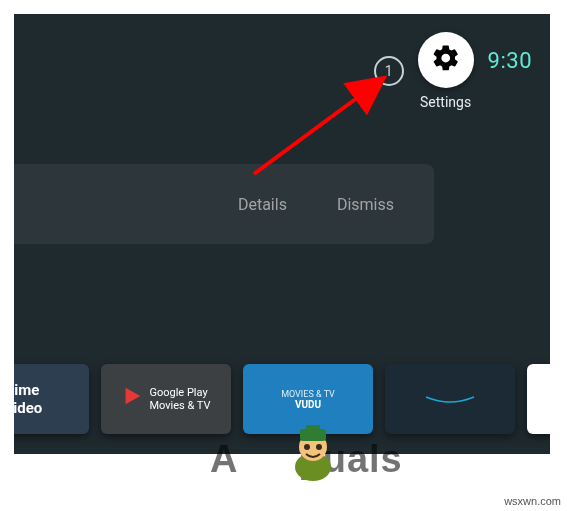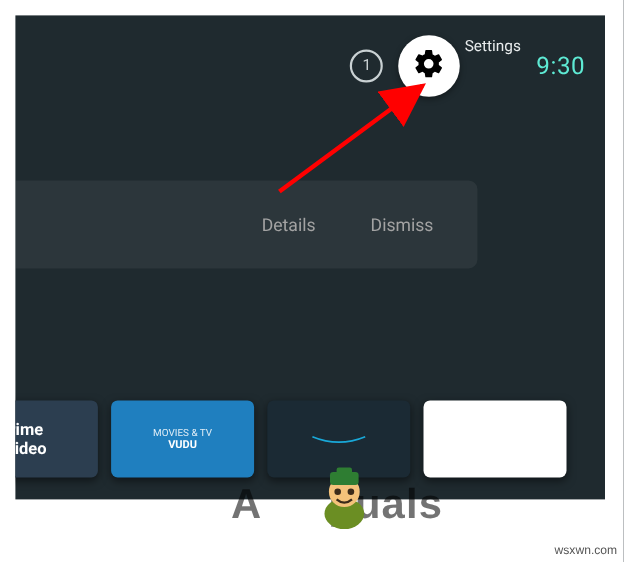--- a/index.html
+++ b/index.html
@@ -27,21 +27,21 @@
   }
   .notif-circle{
     width:26px;height:26px;
     border:2px solid #c9d1d3;
     border-radius:50%;
     display:flex;align-items:center;justify-content:center;
     color:#c9d1d3;
     font-size:14px;
   }
   .settings-block{
-    display:flex;flex-direction:row;align-items:flex-start;
+    display:flex;flex-direction:column;align-items:center;
     gap:4px;
   }
   .settings-btn{
     width:56px;height:56px;border-radius:50%;
     background:#fff;
     display:flex;align-items:center;justify-content:center;
     box-shadow:0 2px 6px rgba(0,0,0,.4);
   }
   .settings-btn svg{width:30px;height:30px;fill:#000;}
   .settings-label{
@@ -140,20 +140,33 @@
 
   <div class="app-row">
 
     <div class="tile primevideo">
       <div class="txt">
         <span>rime</span>
         <span>video</span>
       </div>
     </div>
 
+    <div class="tile googleplay">
+      <div class="row">
+        <span class="tile-icon">
+          <svg width="22" height="22" viewBox="0 0 24 24">
+              <polygon points="5,3 21,12 5,21" fill="#e53935"></polygon>
+            </svg>
+        </span>
+        <span style="text-align:left">
+          <div style="font-size:11px">Google Play</div>
+          <div style="font-size:11px">Movies &amp; TV</div>
+        </span>
+      </div>
+    </div>
 
     <div class="tile vudu">
       <div class="small">MOVIES &amp; TV</div>
       <div class="big">VUDU</div>
     </div>
 
     <div class="tile amazonmusic">
       <svg width="50" height="8" viewBox="0 0 100 16" style="margin-top:2px">
         <path d="M2,2 Q50,22 98,2" stroke="#19a8d8" stroke-width="3" fill="none"></path>
       </svg>

